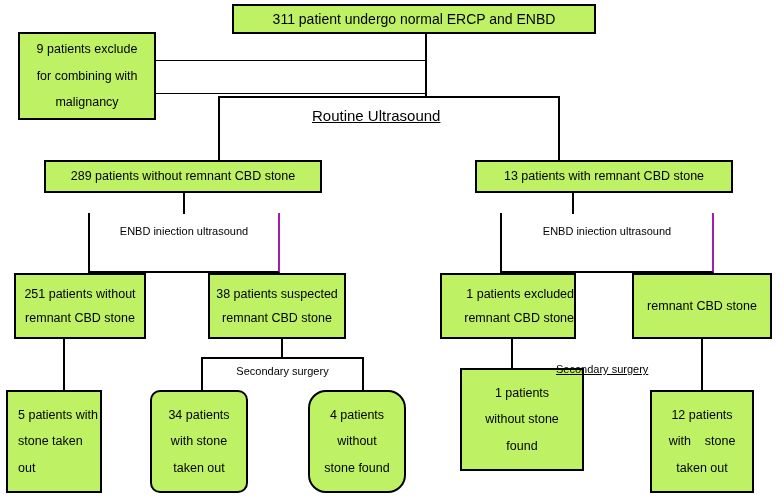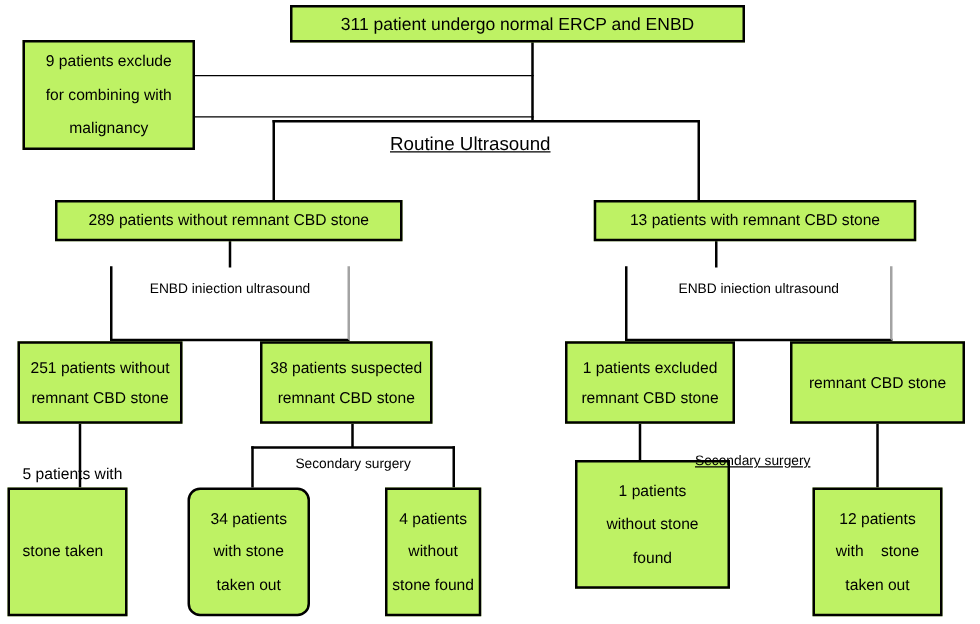--- a/index.html
+++ b/index.html
@@ -42,33 +42,32 @@
 
   .node.root {
     font-size: 14px;
     border-width: 2px;
   }
 
   .node.leftalign {
     align-items: flex-start;
     text-align: left;
     padding-left: 10px;
-    gap: 36px;
   }
 
   
   .bracket {
     position: absolute;
     box-sizing: border-box;
     background: transparent;
     z-index: 2;
   }
   .bracket-open-top {
     border-left: 2px solid #000;
-    border-right: 2px solid #a3a3a3;
+    border-right: 2px solid #a21caf;
     border-bottom: 2px solid #000;
     border-top: none;
   }
   .bracket-open-bottom {
     border-left: 2px solid #000;
     border-right: 2px solid #000;
     border-top: 2px solid #000;
     border-bottom: none;
   }
   .bracket .blabel {
@@ -162,21 +161,21 @@
   <div class="node two-line" style="left:14px; top:273px; width:132px; height:66px;">
     <span class="ln">251 patients without</span>
     <span class="ln">remnant CBD stone</span>
   </div>
 
   <div class="node two-line" style="left:208px; top:273px; width:138px; height:66px;">
     <span class="ln">38 patients suspected</span>
     <span class="ln">remnant CBD stone</span>
   </div>
 
-  <div class="node two-line" style="left:452px; top:273px; width:136px; height:66px;">
+  <div class="node two-line" style="left:440px; top:273px; width:136px; height:66px;align-items:flex-end;">
     <span class="ln">1 patients excluded</span>
     <span class="ln">remnant CBD stone</span>
   </div>
 
   <div class="node two-line" style="left:632px; top:273px; width:140px; height:66px;">
     <span class="ln">remnant CBD stone</span>
   </div>
 
   <div class="freetext small" style="left:556px; top:363px;">Secondary surgery</div>
 
@@ -185,21 +184,21 @@
     <span class="ln">stone taken</span>
     <span class="ln">out</span>
   </div>
 
   <div class="node three-line" style="left:150px; top:390px; width:98px; height:103px;border-radius:10px;">
     <span class="ln">34 patients</span>
     <span class="ln">with stone</span>
     <span class="ln">taken out</span>
   </div>
 
-  <div class="node three-line" style="left:308px; top:390px; width:77px; height:103px;">
+  <div class="node three-line" style="left:308px; top:390px; width:98px; height:103px;border-radius:18px;">
     <span class="ln">4 patients</span>
     <span class="ln">without</span>
     <span class="ln">stone found</span>
   </div>
 
   <div class="node three-line" style="left:460px; top:368px; width:124px; height:103px;">
     <span class="ln">1 patients</span>
     <span class="ln">without stone</span>
     <span class="ln">found</span>
   </div>

